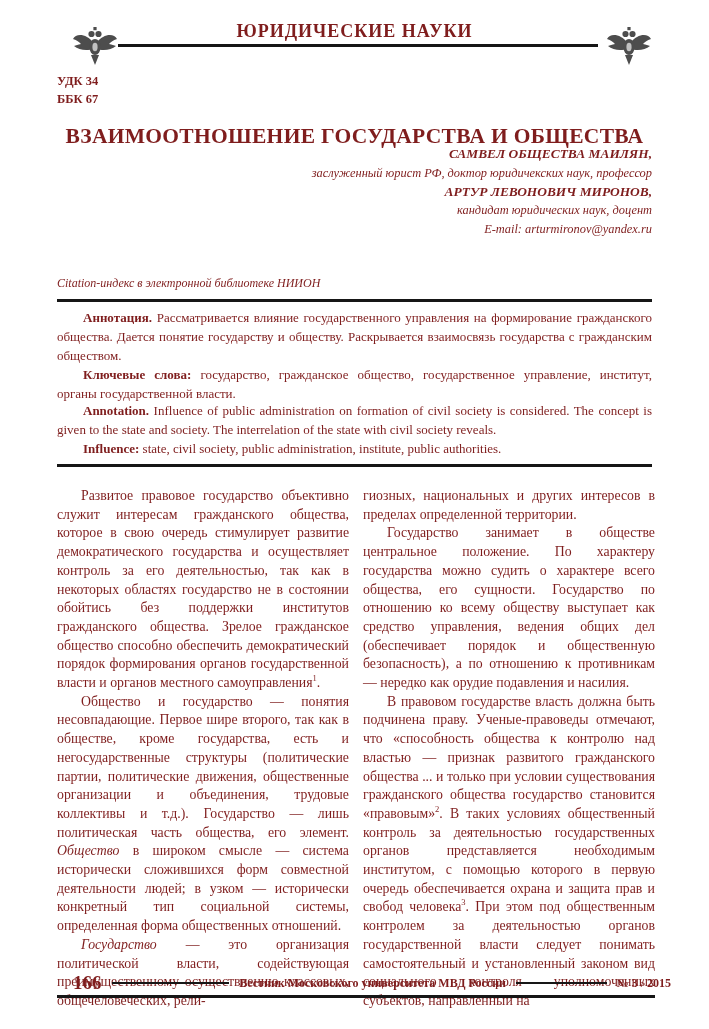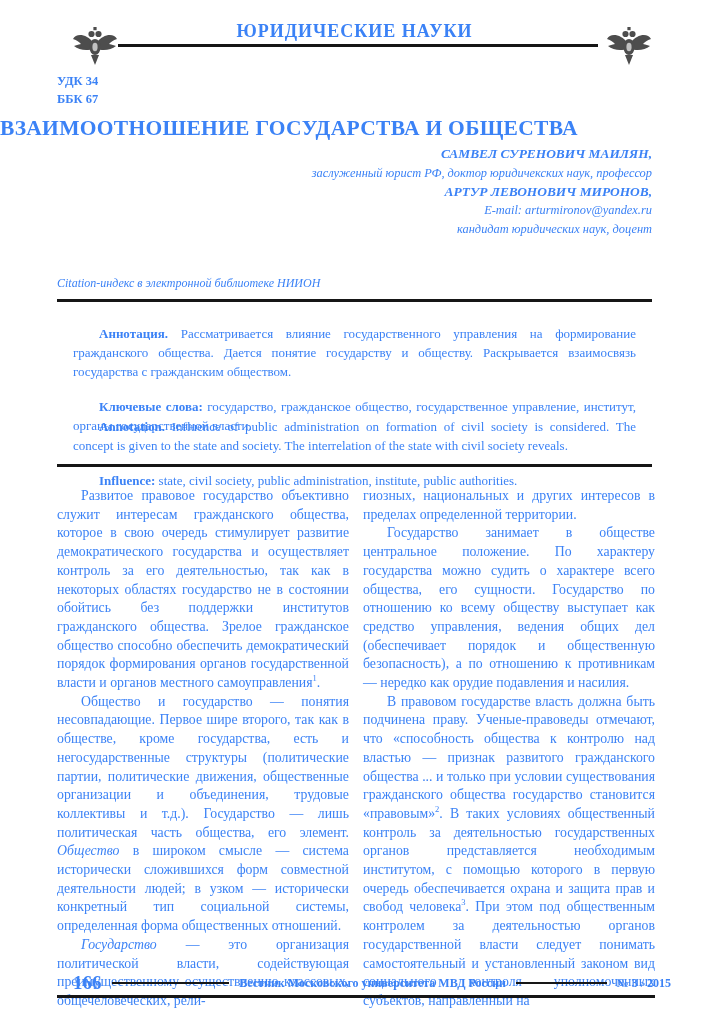--- a/index.html
+++ b/index.html
@@ -1,49 +1,49 @@
 <!DOCTYPE html>
 <html lang="ru"><head>
 <meta charset="utf-8">
 <style>
   html,body{margin:0;padding:0;background:#e9e9e9;}
   .page{
     position:relative;width:709px;height:1029px;margin:0 auto;
-    background:#ffffff;color:#3b82f6;
+    background:#ffffff;color:#7f1d1d;
     font-family:"Liberation Serif","DejaVu Serif",serif;
     overflow:hidden;
   }
   
   .hdr-title{
     position:absolute;top:21px;left:0;width:100%;text-align:center;
     font-size:18px;font-weight:bold;letter-spacing:1px;
   }
   .hdr-line{position:absolute;top:44px;left:118px;width:480px;height:3px;background:#161616;}
   .emblem{position:absolute;top:25px;width:46px;height:42px;}
   .emblem.left{left:72px;}
   .emblem.right{left:606px;}
   
   .meta{position:absolute;top:72px;left:57px;font-size:12.5px;font-weight:bold;line-height:18px;}
   
   .art-title{
-    position:absolute;top:116px;left:0;width:100%;
+    position:absolute;top:124px;left:0;width:100%;text-align:center;
     font-size:21.5px;font-weight:bold;letter-spacing:0.3px;
   }
   .authors{
     position:absolute;top:145px;left:57px;right:57px;text-align:right;
     font-style:italic;font-size:12.4px;line-height:18.8px;
   }
   .authors .name{font-weight:bold;font-size:13.4px;}
   .citation{position:absolute;top:276px;left:57px;font-style:italic;font-size:12px;}
   .rule-thick{position:absolute;top:299px;left:57px;width:595px;height:3px;background:#161616;}
   
   .abstract{position:absolute;left:57px;width:595px;font-size:13px;line-height:19px;text-align:justify;}
   .abstract.ru{top:308px;}
   .abstract.en{top:401px;}
-  .abstract p{margin:16px;text-indent:26px;}
+  .abstract p{margin:0;text-indent:26px;}
   .rule-double{
     position:absolute;top:464px;left:57px;width:595px;height:3px;
     border-top:1.5px solid #161616;border-bottom:2.5px solid #161616;box-sizing:border-box;
   }
   
   .columns{position:absolute;top:487px;left:57px;width:598px;display:flex;gap:14px;}
   .col{width:292px;font-size:13.8px;line-height:18.7px;text-align:justify;}
   .col p{margin:0;text-indent:24px;}
   .col p.cont{text-indent:0;}
   sup{font-size:0.62em;line-height:0;vertical-align:super;}
@@ -97,25 +97,25 @@
     </svg>
   </div>
 
   <div class="meta">
     <div>УДК 34</div>
     <div>ББК 67</div>
   </div>
 
   <div class="art-title">ВЗАИМООТНОШЕНИЕ ГОСУДАРСТВА И ОБЩЕСТВА</div>
   <div class="authors">
-    <div class="name">САМВЕЛ СУРЕНОВИЧ МАИЛЯН,</div>
+    <div class="name">САМВЕЛ ОБЩЕСТВА МАИЛЯН,</div>
     <div>заслуженный юрист РФ, доктор юридичекских наук, профессор</div>
     <div class="name">АРТУР ЛЕВОНОВИЧ МИРОНОВ,</div>
+    <div>кандидат юридических наук, доцент</div>
     <div>E-mail: arturmironov@yandex.ru</div>
-    <div>кандидат юридических наук, доцент</div>
   </div>
 
   <div class="citation">Citation-индекс в электронной библиотеке НИИОН</div>
   <div class="rule-thick"></div>
 
   <div class="abstract ru">
     <p><strong>Аннотация.</strong><span> Рассматривается влияние государственного управления на формирование гражданского общества. Дается понятие государству и обществу. Раскрывается взаимосвязь государства с гражданским обществом.</span></p>
     <p><strong>Ключевые слова:</strong><span> государство, гражданское общество, государственное управление, институт, органы государственной власти.</span></p>
   </div>
 

